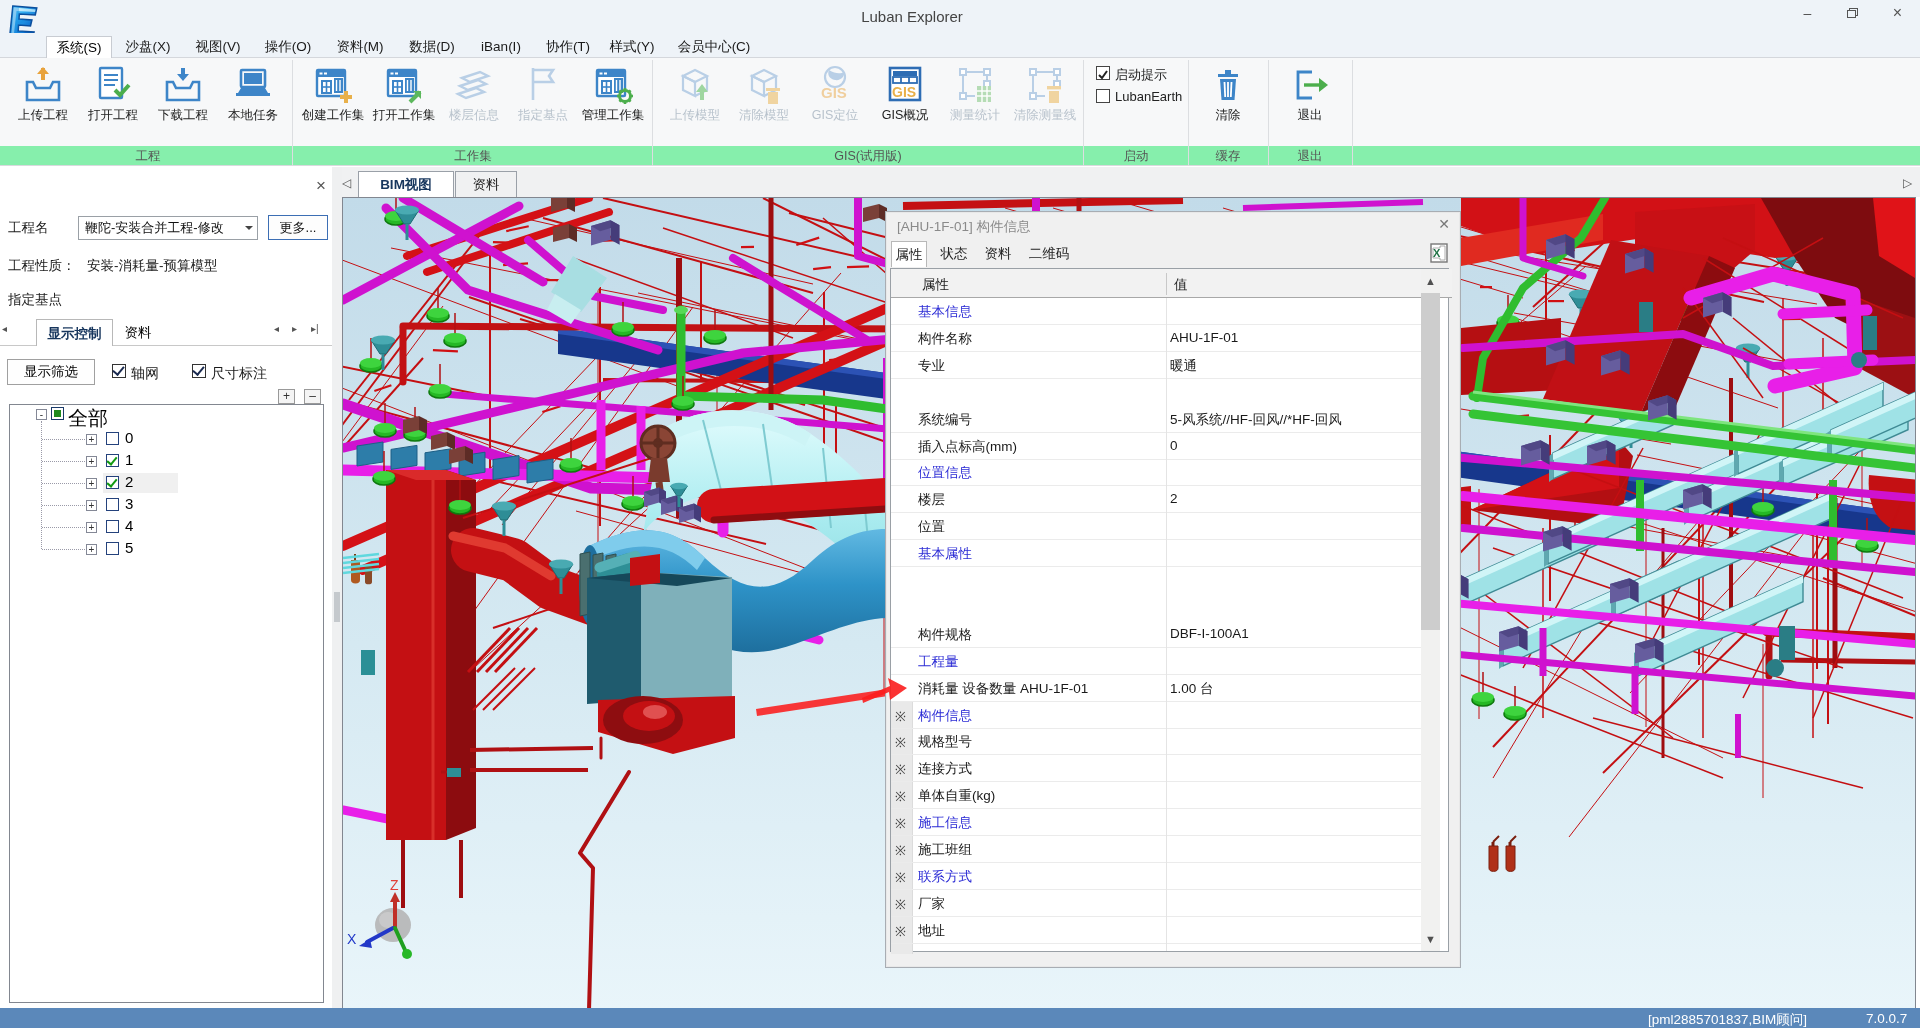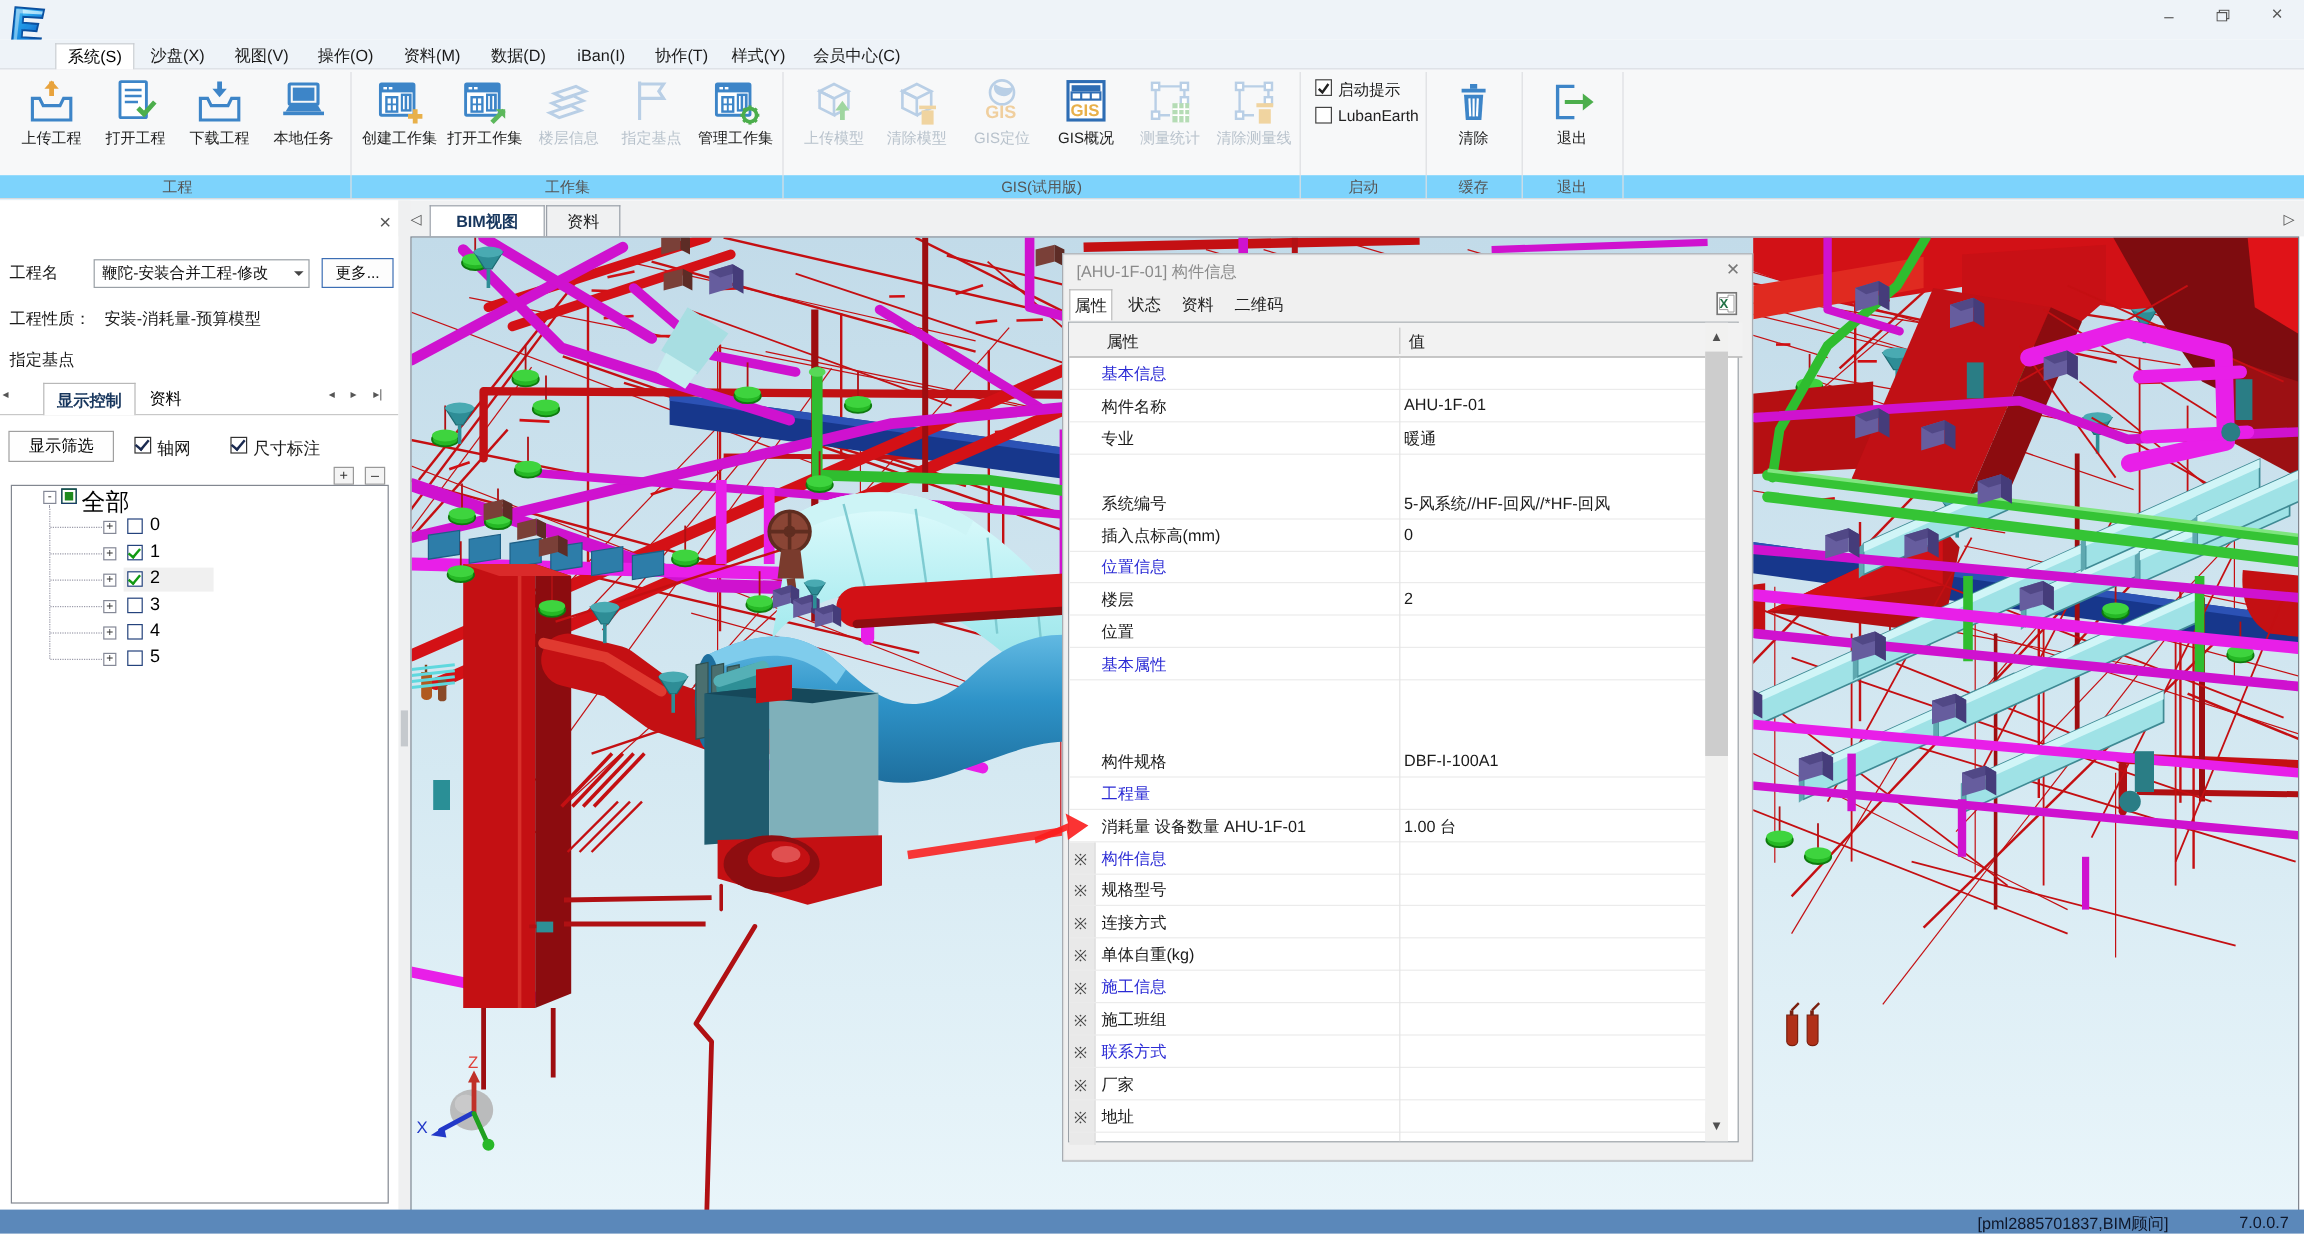--- a/index.html
+++ b/index.html
@@ -12,21 +12,21 @@
 #titletext { position:absolute; left:0; top:8px; width:1824px; text-align:center; font-size:15px; color:#444; }
 .winbtn { position:absolute; top:0; width:45px; height:28px; color:#555; text-align:center; font-size:14px; line-height:26px; }
 
 
 #ribbontabs { position:absolute; left:0; top:33px; width:1920px; height:25px; background:#eef3f8; border-bottom:1px solid #d4d7dc; }
 .rtab { position:absolute; top:3px; height:22px; line-height:22px; font-size:13.5px; color:#1a1a1a; text-align:center; }
 .rtab.active { background:#fff; border:1px solid #c8ccd2; border-bottom:none; color:#000; }
 
 
 #ribbon { position:absolute; left:0; top:58px; width:1920px; height:88px; background:#f7f8f9; }
-#grouplabels { position:absolute; left:0; top:146px; width:1920px; height:20px; background:#7dd3fc; border-bottom:1px solid #d8dadd; }
+#grouplabels { position:absolute; left:0; top:146px; width:1920px; height:20px; background:#86efac; border-bottom:1px solid #d8dadd; }
 .glabel { position:absolute; top:2px; font-size:12.5px; color:#555; text-align:center; }
 .gsep { position:absolute; top:60px; width:1px; height:106px; background:#dcdee1; }
 .ritem { position:absolute; top:64px; width:70px; text-align:center; }
 .ritem .ic { display:block; margin:0 auto; }
 .ritem .lbl { display:block; margin-top:3px; font-size:12.5px; color:#222; white-space:nowrap; }
 .ritem.dis .lbl { color:#b8c2cc; }
 
 
 #dockrow { position:absolute; left:0; top:167px; width:1920px; height:30px; background:#f0f1f2; }
 #lpclose { position:absolute; width:20px; height:20px; font-size:17px; color:#555; text-align:center; line-height:20px; z-index:6; }
@@ -74,21 +74,21 @@
 .prow .k.link { color:#2b2bd5; }
 .prow .v { position:absolute; left:279px; top:5px; color:#1a1a1a; }
 .prow .star { position:absolute; left:4px; top:5px; color:#444; font-size:13px; }
 .gutter { position:absolute; left:0; width:22px; background:#e9e9e9; border-right:1px solid #dcdcdc; }
 #pp-colsep { position:absolute; left:275px; top:29px; width:1px; height:653px; background:#e4e4e4; }
 #pp-scroll { position:absolute; right:8px; top:0px; width:19px; height:682px; background:#f1f1f0; }
 .sarrow { position:absolute; left:0; width:19px; height:24px; background:#f1f1f0; color:#505050; font-size:11px; text-align:center; line-height:24px; }
 #pp-thumb { position:absolute; left:0; top:24px; width:19px; height:337px; background:#cdcdcd; }
 
 
-#statusbar { position:absolute; left:0; top:1008px; width:1920px; height:20px; background:#5b88ba; color:#0f172a; font-size:13.5px; }
+#statusbar { position:absolute; left:0; top:1008px; width:1920px; height:20px; background:#5b88ba; color:#ffffff; font-size:13.5px; }
 </style>
 </head>
 <body>
 <div id="app">
 
   <div id="titlebar">
     <svg class="abs" style="left:7px;top:4px" width="34" height="38" viewBox="0 0 34 38">
       <defs>
           <linearGradient id="lg" x1="0" y1="0" x2="0.9" y2="1">
         <stop offset="0" stop-color="#7fe2ff"></stop>
@@ -100,20 +100,21 @@
         <stop offset="0" stop-color="#e8faff"></stop>
             <stop offset="1" stop-color="#8fd8f8"></stop>
           </linearGradient>
         </defs>
       <g transform="skewX(-4)">
       <path d="M6,2 L30,4 L29,11 L13,10 L13,15 L26,16 L25,22 L13,21 L13,27 L29,28 L28,35 L5,33 Z" fill="url(#lg)" stroke="#0b4f9e" stroke-width="1.6"></path>
       <path d="M7,3.5 L29,5.5 L28.6,8 L10,7 L9,31 L6.5,31 Z" fill="url(#lg2)" fill-opacity="0.85"></path>
       <path d="M13,10 L13,15 L20,15.6 L14,21 L13,21 L13,27 L20,27.6 L13,33.5 L5,33 L6,2 L12,2.5 Z" fill="#1287dd" fill-opacity="0.35"></path>
       </g>
     </svg>
+    <div id="titletext">Luban Explorer</div>
     <div class="winbtn" style="right:90px">–</div>
     <div class="winbtn" style="right:45px"><svg width="11" height="10" viewBox="0 0 11 10" style="margin-top:8px">
           <rect x="2.5" y="0.5" width="8" height="7" fill="none" stroke="#555"></rect>
           <rect x="0.5" y="2.5" width="8" height="7" fill="#eef3f8" stroke="#555"></rect>
         </svg></div>
     <div class="winbtn" style="right:0px; font-size:16px">×</div>
   </div>
 
   <div id="ribbontabs">
     <div class="rtab active" style="left:46px;width:66px">系统(S)</div>

